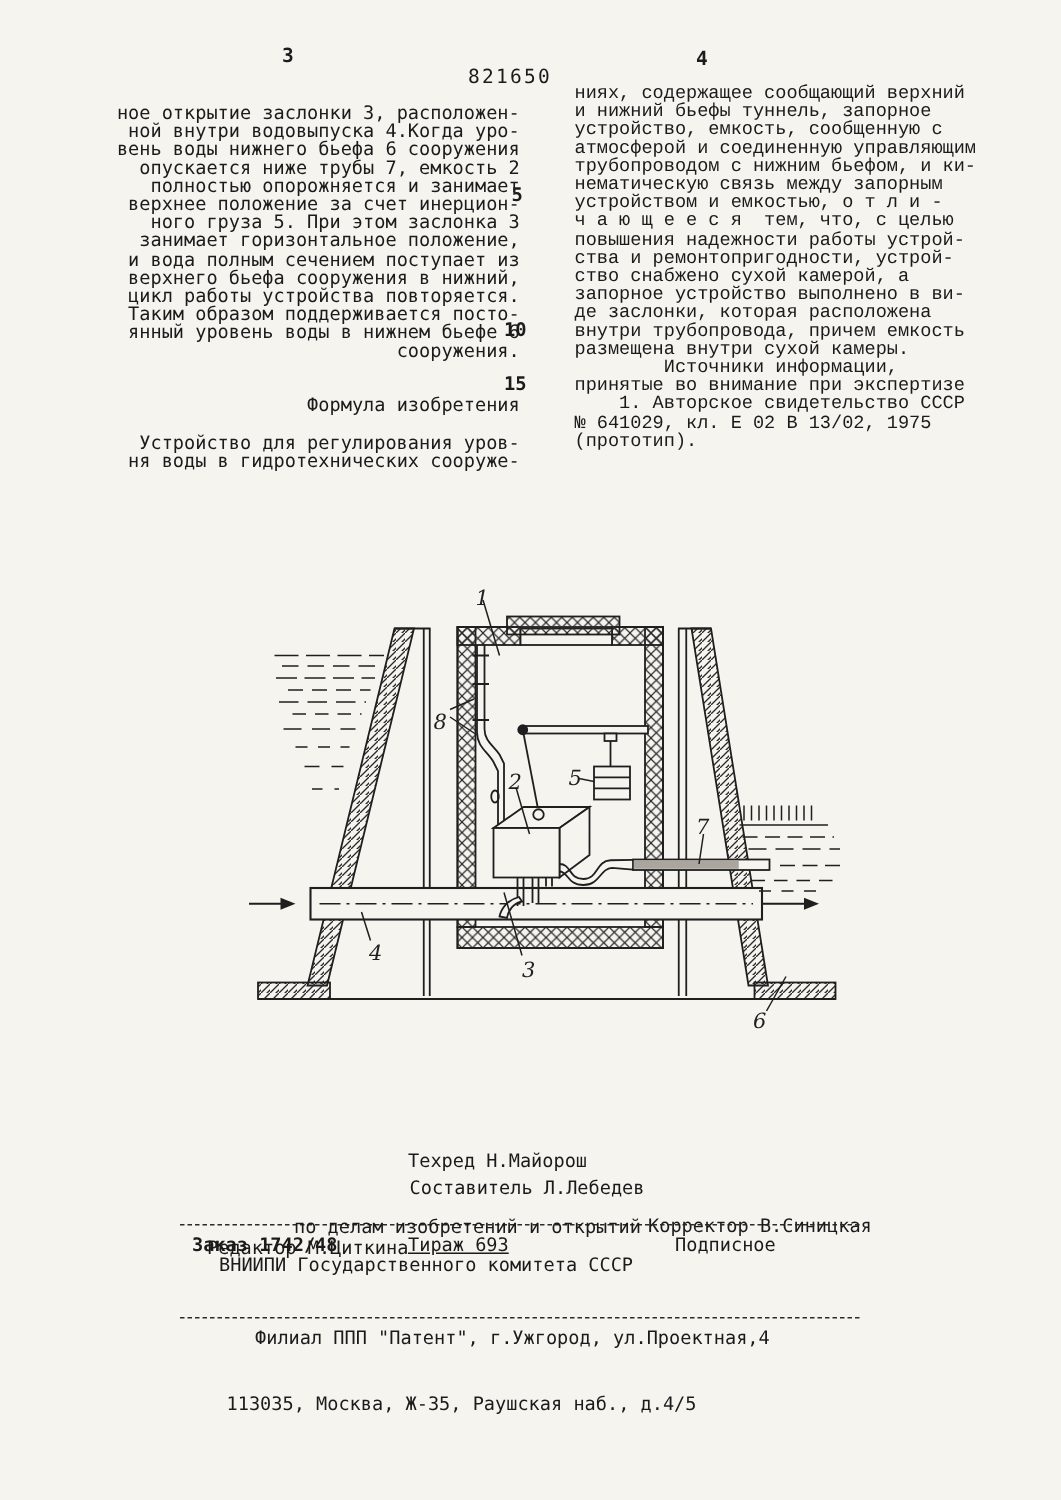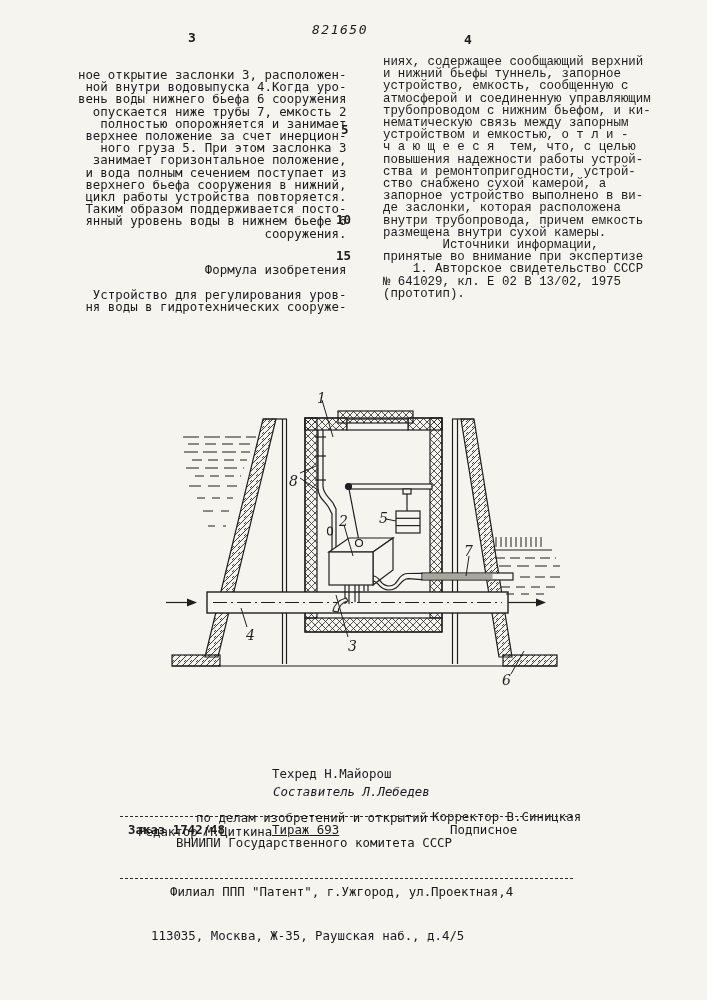--- a/index.html
+++ b/index.html
@@ -14,21 +14,21 @@
   .hdr{font-size:13px;}
   .b{font-weight:bold;}
   .marker{font-size:12.5px;font-weight:bold;}
   .dash{border-top:1.6px dashed #2b2b2b;width:453px;left:120px;height:0;}
   svg text{font-family:"DejaVu Serif","Liberation Serif",serif;font-style:italic;font-size:14px;fill:#1f1f1f;stroke:none;}
 </style>
 </head>
 <body>
 
 <div class="abs hdr b" style="left:188px;top:30px;">3</div>
-<div class="abs hdr" style="left:312px;top:22px;letter-spacing:1.5px;font-style:italic;">821650</div>
+<div class="abs hdr" style="left:312px;top:44px;letter-spacing:1.5px;">821650</div>
 <div class="abs hdr b" style="left:464px;top:32px;">4</div>
 
 <div class="abs mono" style="left:63px;top:69px;text-align:right;">ное открытие заслонки 3, расположен-
 ной внутри водовыпуска 4.Когда уро-
 вень воды нижнего бьефа 6 сооружения
 опускается ниже трубы 7, емкость 2
 полностью опорожняется и занимает
 верхнее положение за счет инерцион-
 ного груза 5. При этом заслонка 3
 занимает горизонтальное положение,
@@ -221,29 +221,29 @@
   <text x="317" y="23">1</text>
   <text x="289" y="106">8</text>
   <text x="339" y="146">2</text>
   <text x="379" y="143">5</text>
   <text x="464" y="176">7</text>
   <text x="246" y="260">4</text>
   <text x="348" y="271">3</text>
   <text x="502" y="305">6</text>
 </svg>
 
-<div class="abs mono" style="left:273px;top:786px;font-style:italic;">Составитель Л.Лебедев</div>
+<div class="abs mono" style="left:273px;top:786px;">Составитель Л.Лебедев</div>
 <div class="abs mono" style="left:138px;top:800px;margin-top:26px;">Редактор М.Циткина</div>
 <div class="abs mono" style="left:272px;top:768px;">Техред Н.Майорош</div>
 <div class="abs mono" style="left:432px;top:800px;margin-top:11px;">Корректор В.Синицкая</div>
 
 <div class="abs dash" style="top:816px;"></div>
 
 <div class="abs mono" style="left:128px;top:824px;font-weight:bold;">Заказ 1742/48</div>
 <div class="abs mono" style="left:272px;top:824px;text-decoration:underline;">Тираж 693</div>
 <div class="abs mono" style="left:450px;top:824px;text-align:right;">Подписное</div>
-<div class="abs mono" style="left:176px;top:837px;">ВНИИПИ Государственного комитета СССР</div>
+<div class="abs mono" style="left:146px;top:837px;">ВНИИПИ Государственного комитета СССР</div>
 <div class="abs mono" style="left:196px;top:812px;">по делам изобретений и открытий</div>
 <div class="abs mono" style="left:151px;top:899px;margin-top:31px;">113035, Москва, Ж-35, Раушская наб., д.4/5</div>
 
 <div class="abs dash" style="top:878px;"></div>
 
 <div class="abs mono" style="left:170px;top:886px;">Филиал ППП "Патент", г.Ужгород, ул.Проектная,4</div>
 
 </body></html>

